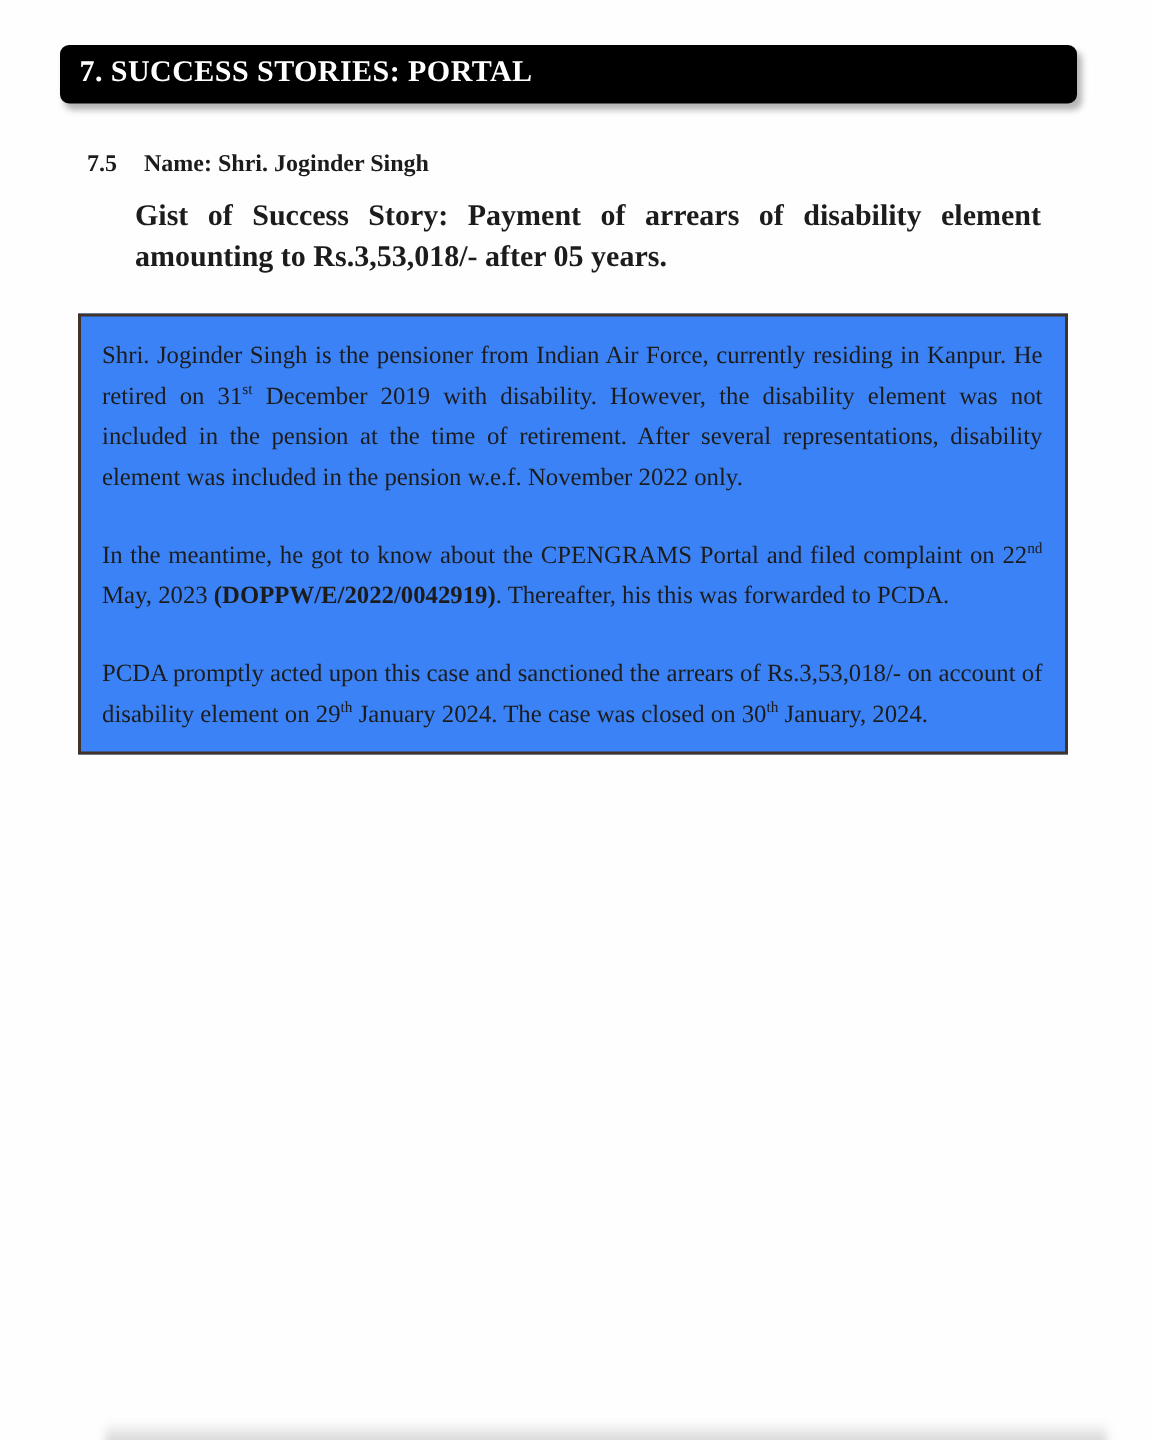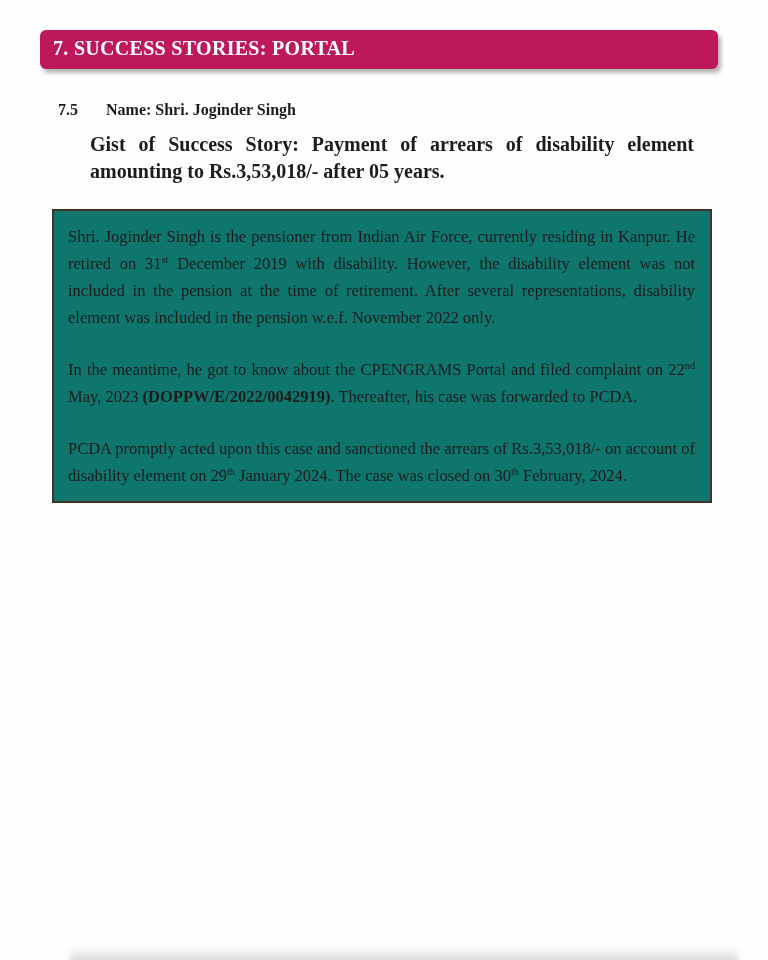--- a/index.html
+++ b/index.html
@@ -19,21 +19,21 @@
     color: #ffffff;
     font-weight: bold;
     font-size: 20px;
     letter-spacing: 0.3px;
     box-shadow: 3px 4px 4px rgba(90, 90, 90, 0.45);
     background: #dd4e28; 
   }
   .heading-row {
     margin: 32px 70px 0 58px;
     display: flex;
-    gap: 28px;
+    gap: 18px;
     font-weight: bold;
     font-size: 16px;
   }
   .gist {
     margin: 12px 74px 0 90px;
     font-weight: bold;
     font-size: 20px;
     line-height: 27px;
     text-align: justify;
   }
@@ -65,32 +65,32 @@
     background: linear-gradient(to bottom, rgba(0,0,0,0) 0%, rgba(60,60,60,0.25) 100%);
     filter: blur(3px);
     pointer-events: none;
   }
 </style>
 </head>
 <body>
 
 <div class="page">
 
-  <div class="banner" style="background: #be185d;">
+  <div class="banner" style="background: #000000;">
     <span>7. SUCCESS STORIES: PORTAL</span>
   </div>
 
   <div class="heading-row">
     <span>7.5</span>
     <span>Name: Shri. Joginder Singh</span>
   </div>
 
   <div class="gist">Gist of Success Story: Payment of arrears of disability element amounting to Rs.3,53,018/- after 05 years.</div>
 
-  <div class="story-box" style="background: #0f766e;">
+  <div class="story-box" style="background: #3b82f6;">
     <p><span>Shri. Joginder Singh is the pensioner from Indian Air Force, currently residing in Kanpur. He retired on 31</span><sup>st</sup><span> December 2019 with disability. However, the disability element was not included in the pension at the time of retirement. After several representations, disability element was included in the pension w.e.f. November 2022 only.</span></p>
-    <p><span>In the meantime, he got to know about the CPENGRAMS Portal and filed complaint on 22</span><sup>nd</sup><span> May, 2023 </span><b>(DOPPW/E/2022/0042919)</b><span>. Thereafter, his case was forwarded to PCDA.</span></p>
-    <p><span>PCDA promptly acted upon this case and sanctioned the arrears of Rs.3,53,018/- on account of disability element on 29</span><sup>th</sup><span> January 2024. The case was closed on 30</span><sup>th</sup><span> February, 2024.</span></p>
+    <p><span>In the meantime, he got to know about the CPENGRAMS Portal and filed complaint on 22</span><sup>nd</sup><span> May, 2023 </span><b>(DOPPW/E/2022/0042919)</b><span>. Thereafter, his this was forwarded to PCDA.</span></p>
+    <p><span>PCDA promptly acted upon this case and sanctioned the arrears of Rs.3,53,018/- on account of disability element on 29</span><sup>th</sup><span> January 2024. The case was closed on 30</span><sup>th</sup><span> January, 2024.</span></p>
   </div>
 
   <div class="scan-shadow"></div>
 
 </div>
 
 </body></html>

